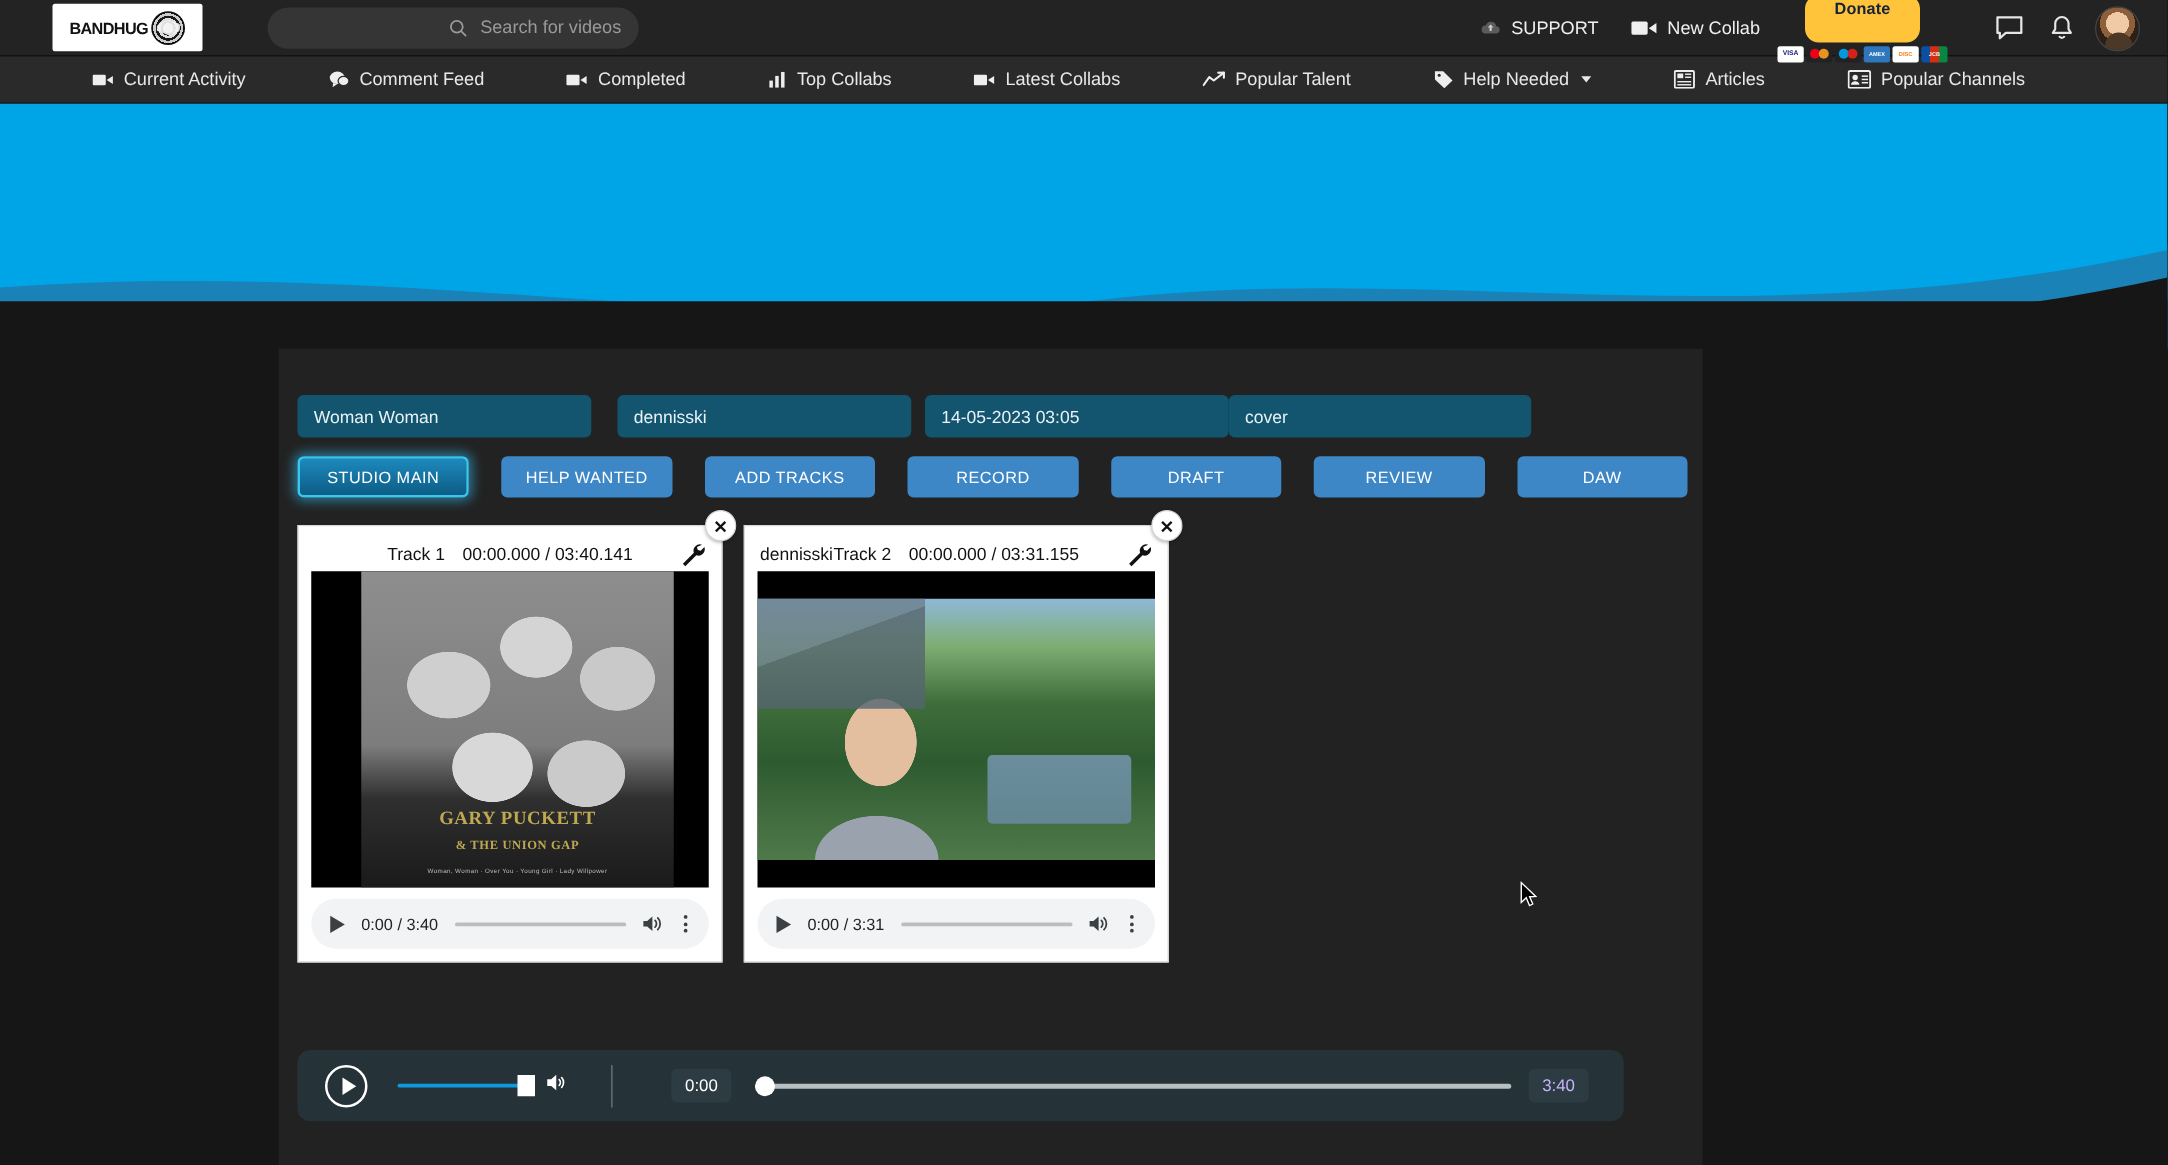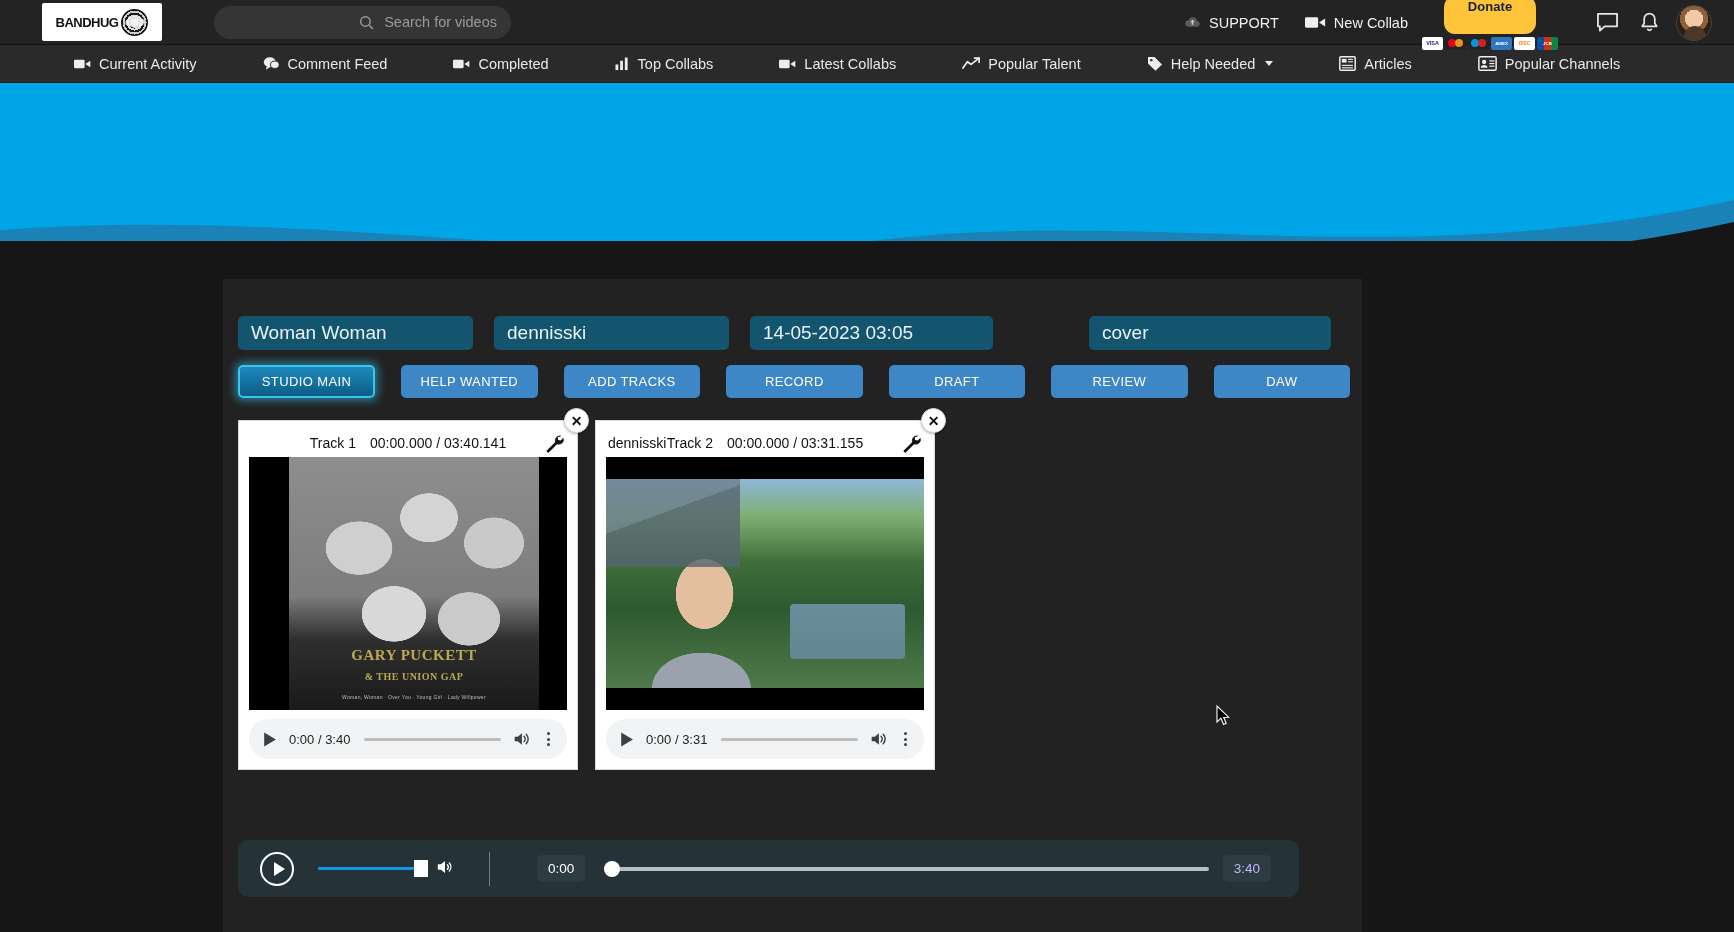--- a/index.html
+++ b/index.html
@@ -105,27 +105,27 @@
   
   .studio-wrap { position: absolute; left: 0; top: 241px; width: 1734px; height: 691px; background:#161616;}
   .studio {
     position: absolute; left: 223px; top: 38px; width: 1139px; height: 655px;
     background: #222222;
   }
 
   .fields { display: flex; gap: 0; padding: 37px 12px 0 12px; }
   .field {
     height: 34px; background: #13556e; border-radius: 5px; color: #e9f3f7;
-    font-size: 19px; display: flex; align-items: center; padding: 0 13px;
+    font-size: 14px; display: flex; align-items: center; padding: 0 13px;
     border: none; outline: none;
   }
   .f1 { width: 235px; margin-left: 3px; }
   .f2 { width: 235px; margin-left: 21px; }
-  .f3 { width: 243px; margin-left: 21px; }
-  .f4 { width: 242px; margin-left: 96px; }
+  .f3 { width: 243px; margin-left: 11px; }
+  .f4 { width: 242px; }
 
   .tabs { display: flex; gap: 26px; padding: 15px 12px 0 15px; }
   .tab {
     width: 163px; height: 33px; border-radius: 5px; background: #3d87c6;
     color: #ffffff; font-size: 13px; letter-spacing: .4px;
     display: flex; align-items: center; justify-content: center;
   }
   .tab.active {
     background: linear-gradient(180deg,#1d89bd 0%,#0c5d85 100%);
     border: 2px solid #39c6ef;

